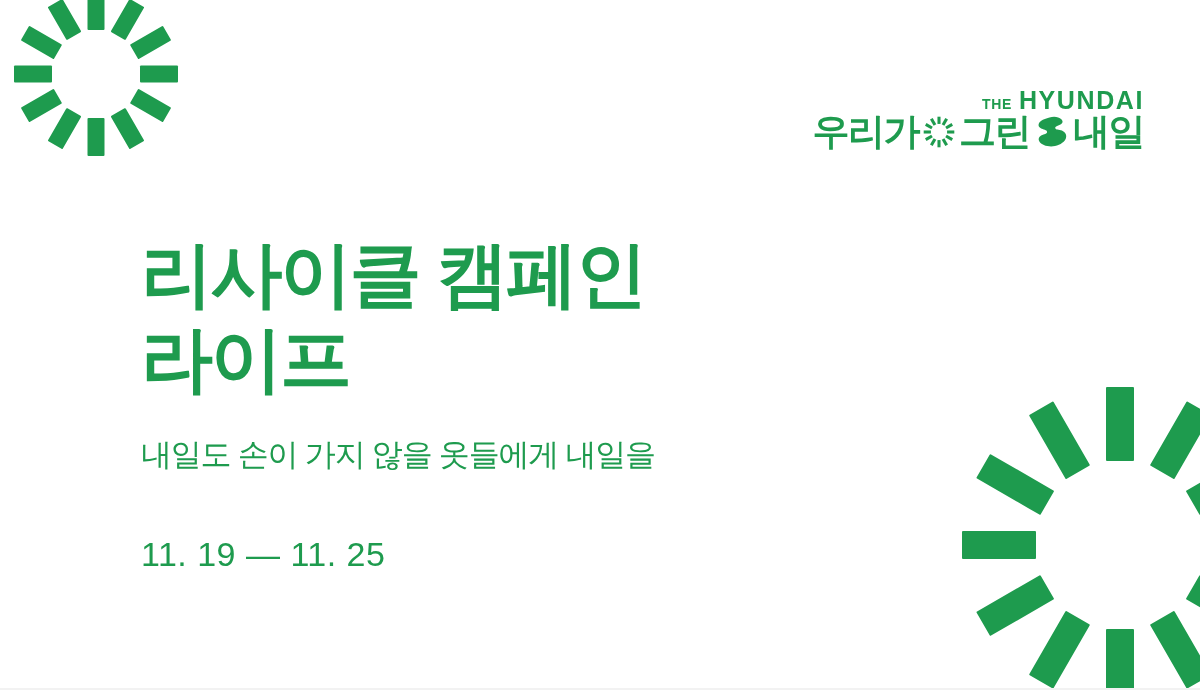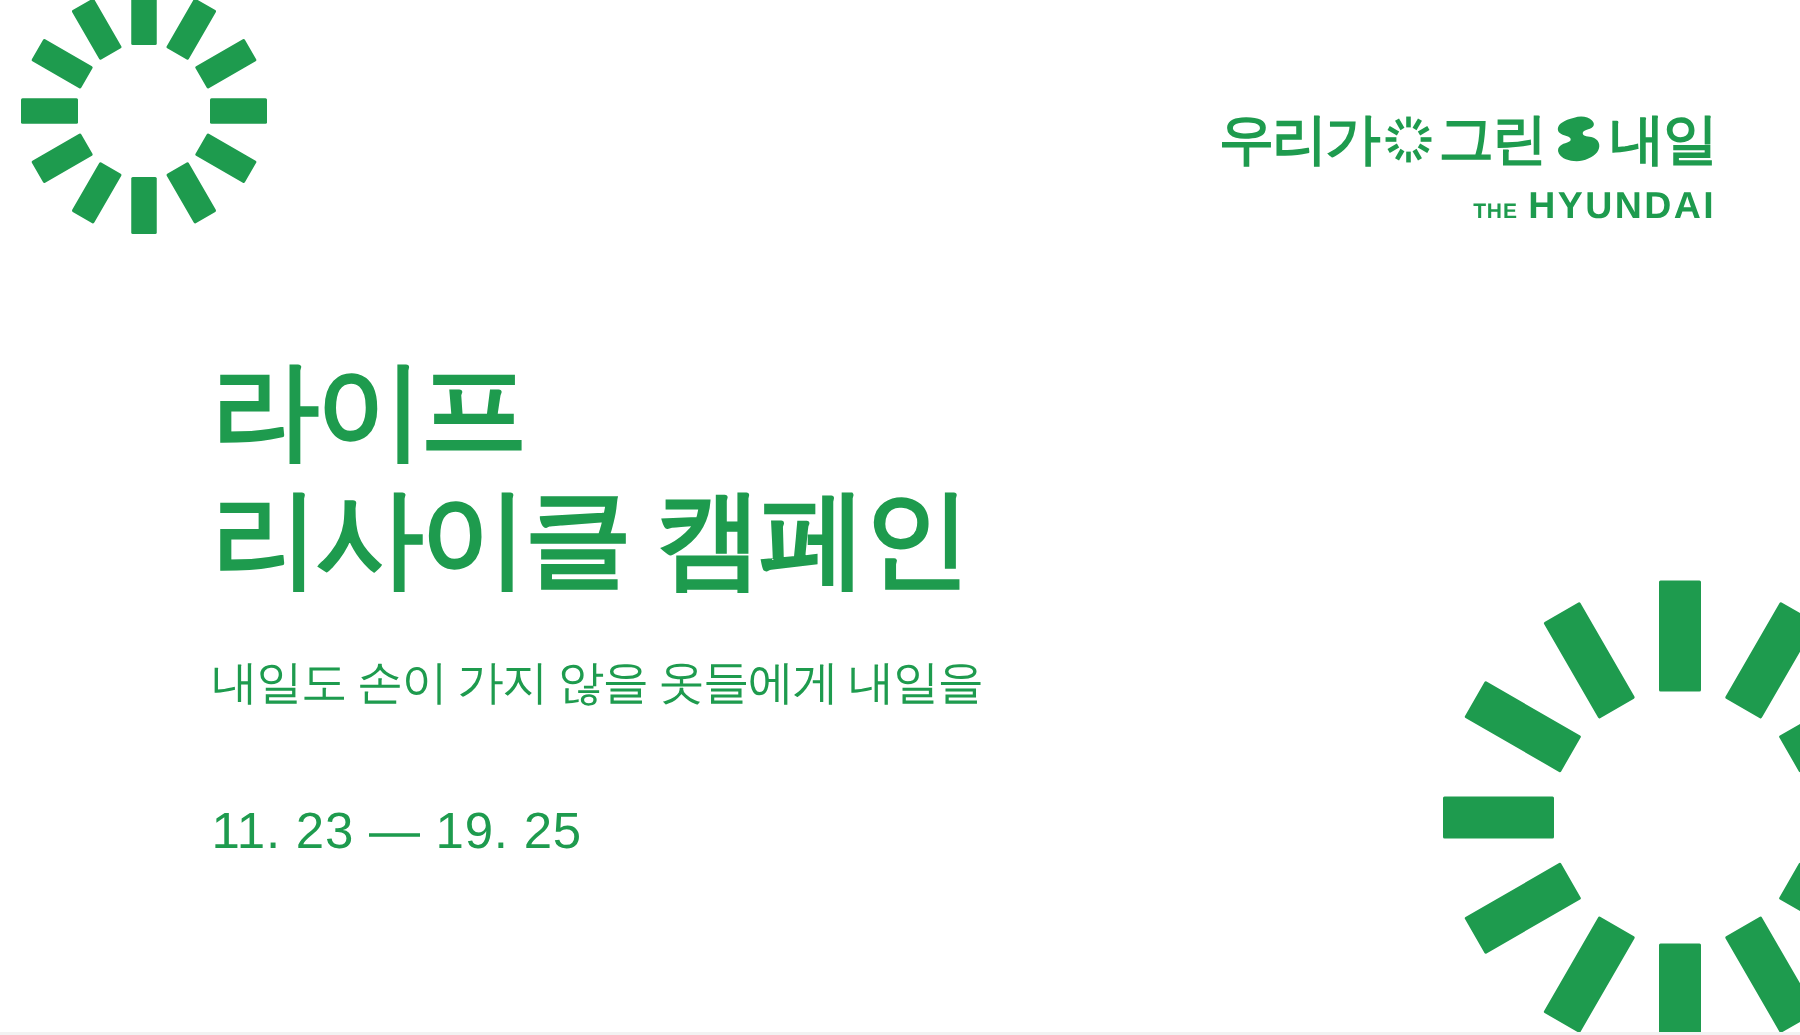--- a/index.html
+++ b/index.html
@@ -252,20 +252,25 @@
           <g transform="rotate(330)">
               <rect x="-14" y="-158" width="28" height="74" rx="1"></rect>
             </g>
         </g>
       </g>
     </svg>
   </div>
 
   <div id="brand-lockup">
 
+    <div id="brand-wordmark">
+      <span id="wordmark-the">THE</span>
+      <span id="wordmark-hyundai">HYUNDAI</span>
+    </div>
+
     <div id="brand-slogan">
       <span class="slogan-word">우리가</span>
 
       <span id="slogan-sun-icon">
         <svg viewBox="0 0 40 40" xmlns="http://www.w3.org/2000/svg" aria-hidden="true">
           <g fill="#1E9B4E">
             <g transform="translate(20,20)">
               <g transform="rotate(0)">  
                   <rect x="-1.8" y="-18" width="3.6" height="8.5"></rect>
                 </g>
@@ -314,33 +319,28 @@
           <path fill="#1E9B4E" d="M19 3 C24 1 30 2 33 5 C36 8 34 11 30 12 C27 13 25 14 26 16
                                    C27 18 32 17 35 19 C39 21 40 26 37 30 C34 34 27 37 21 37
                                    C15 37 9 35 7 31 C5 27 8 24 12 23 C15 22 17 21 16 19
                                    C15 17 10 17 8 15 C5 13 6 9 9 7 C12 5 15 4 19 3 Z"></path>
         </svg>
       </span>
 
       <span class="slogan-word">내일</span>
     </div>
 
-    <div id="brand-wordmark">
-      <span id="wordmark-the">THE</span>
-      <span id="wordmark-hyundai">HYUNDAI</span>
-    </div>
-
   </div>
 
   <div id="copy-block">
     <h1 id="headline">
+      <span class="headline-line">리사이클 캠페인</span>
       <span class="headline-line">라이프</span>
-      <span class="headline-line">리사이클 캠페인</span>
     </h1>
 
     <p id="subheadline">내일도 손이 가지 않을 옷들에게 내일을</p>
 
-    <p id="campaign-dates">11. 23 — 19. 25</p>
+    <p id="campaign-dates">11. 19 — 11. 25</p>
   </div>
 
   <div id="bottom-hairline"></div>
 
 </div>
 
 </body></html>

